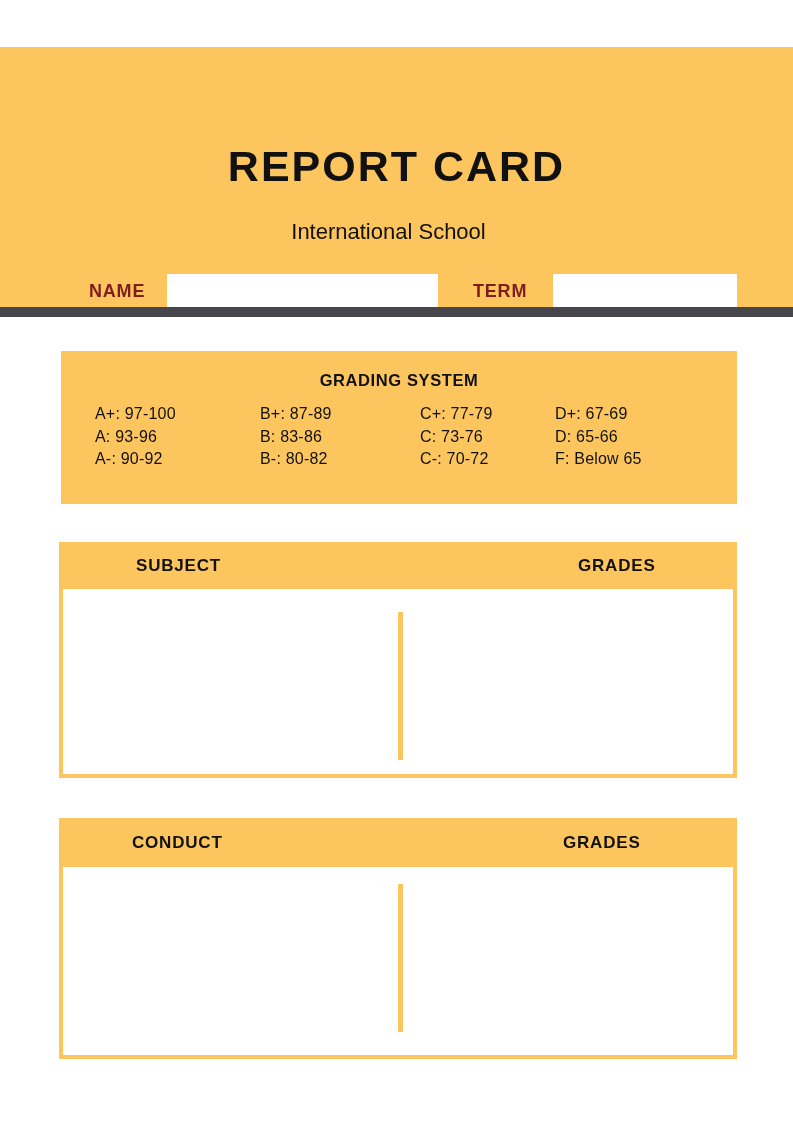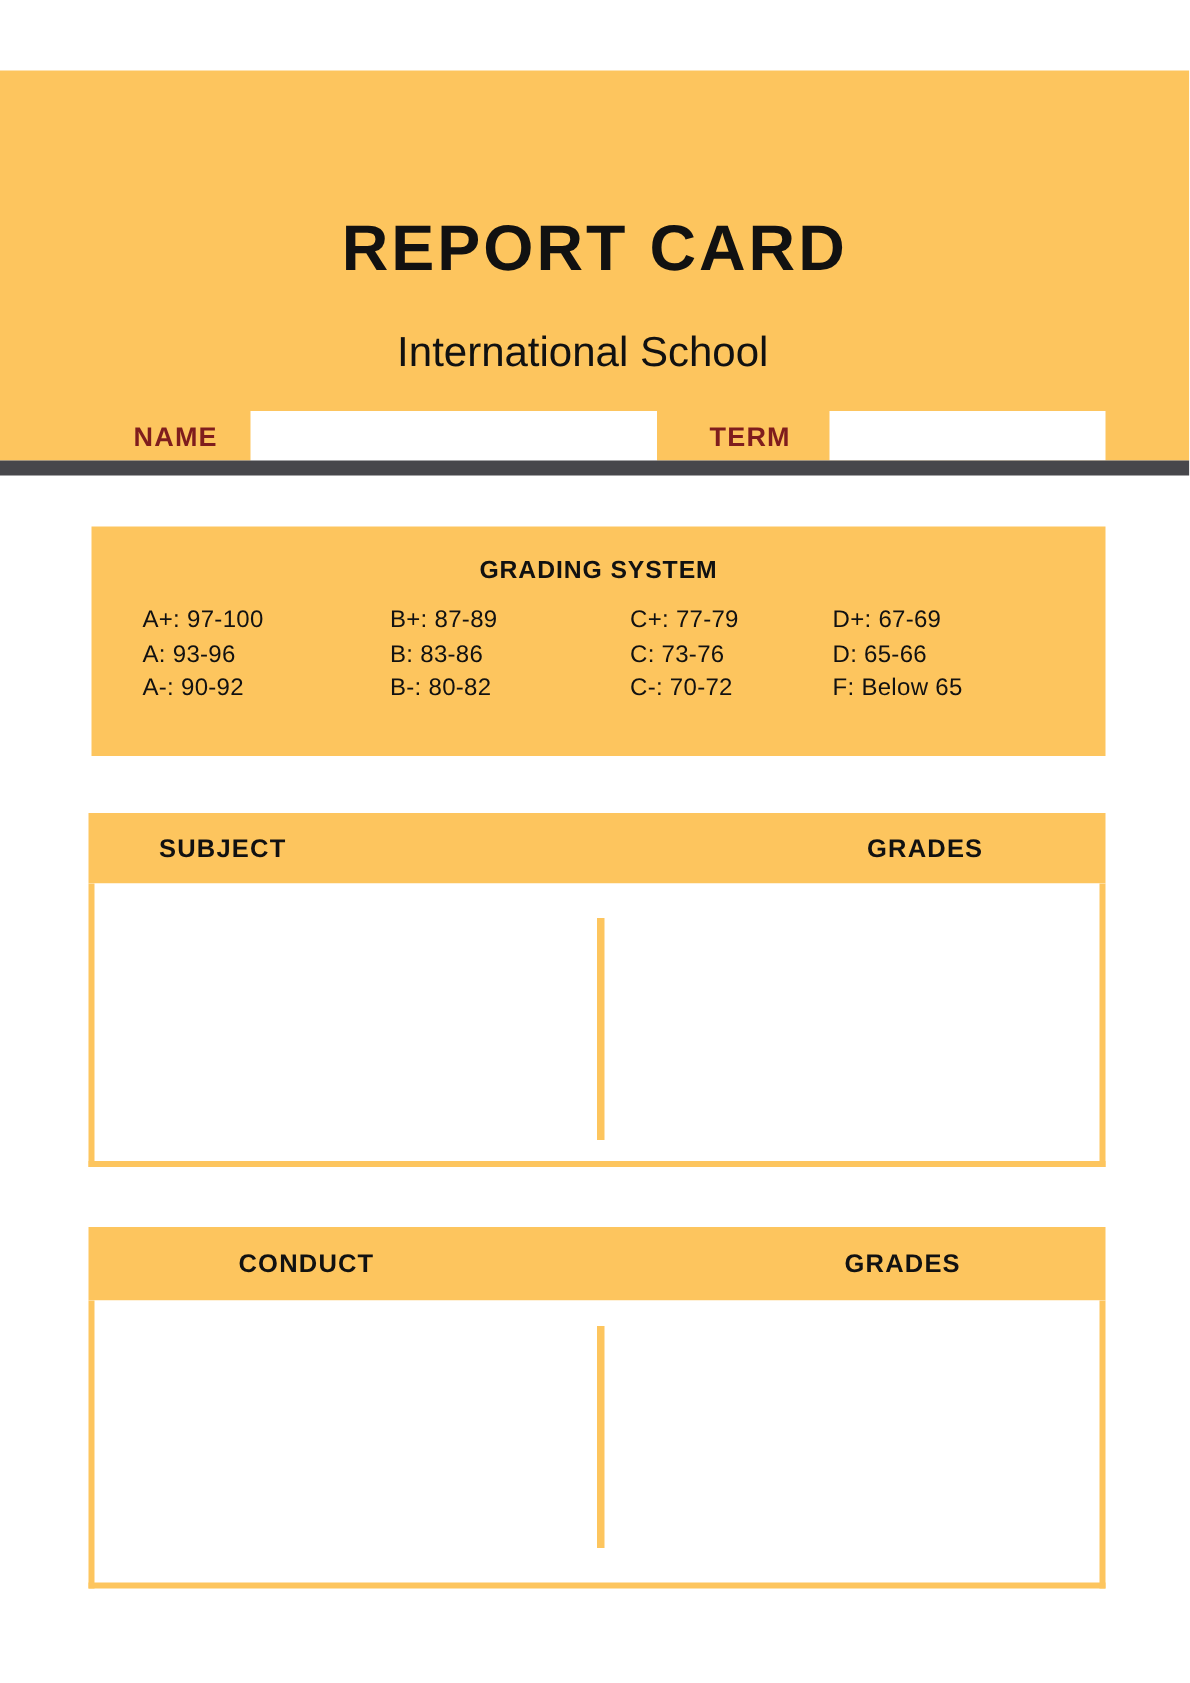--- a/index.html
+++ b/index.html
@@ -32,21 +32,21 @@
     font-weight: 900;
     letter-spacing: 2px;
     color: #111111;
     line-height: 1.1;
   }
   .school-subtitle {
     position: absolute;
     left: 0; top: 172px;
     width: 777px;
     text-align: center;
-    font-size: 28px;
+    font-size: 22px;
     font-weight: 500;
     color: #111111;
   }
   .field-label {
     position: absolute;
     top: 233px;
     font-size: 18px;
     font-weight: 800;
     letter-spacing: 0.8px;
     line-height: 22px;
@@ -126,23 +126,23 @@
   .table-conduct .rc-table-header { height: 49px; }
 
   .rc-th {
     font-size: 17px;
     font-weight: 800;
     letter-spacing: 0.8px;
     color: #111111;
     white-space: nowrap;
   }
   .rc-th-left  { width: 340px; flex: 0 0 340px; }
-  .table-subject .rc-th-left  > span { margin-left: 47px; display: inline-block; }
+  .table-subject .rc-th-left  > span { margin-left: 77px; display: inline-block; }
   .table-subject .rc-th-right > span { margin-left: 179px; display: inline-block; }
-  .table-conduct .rc-th-left  > span { margin-left: 100px; display: inline-block; }
+  .table-conduct .rc-th-left  > span { margin-left: 73px; display: inline-block; }
   .table-conduct .rc-th-right > span { margin-left: 164px; display: inline-block; }
 
   .rc-table-body {
     position: relative;
     background: #ffffff;
     border-left: 4px solid var(--accent);
     border-right: 4px solid var(--accent);
     border-bottom: 4px solid var(--accent);
   }
   .table-subject .rc-table-body { height: 189px; }

